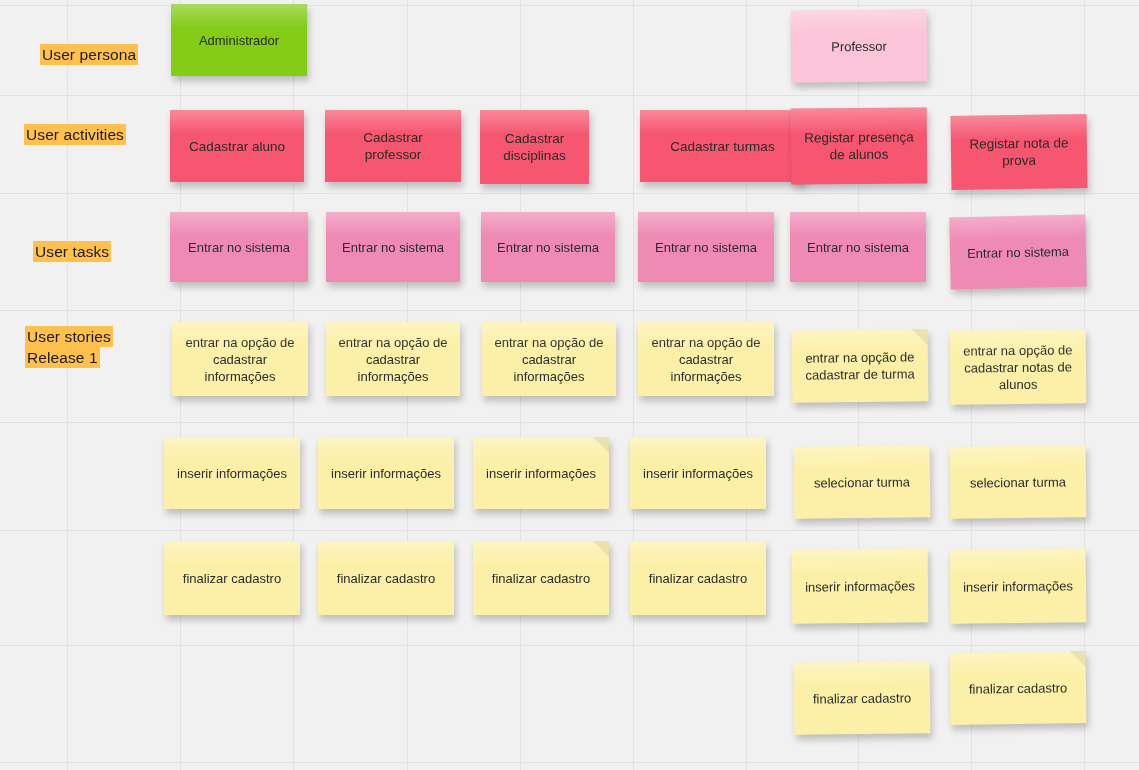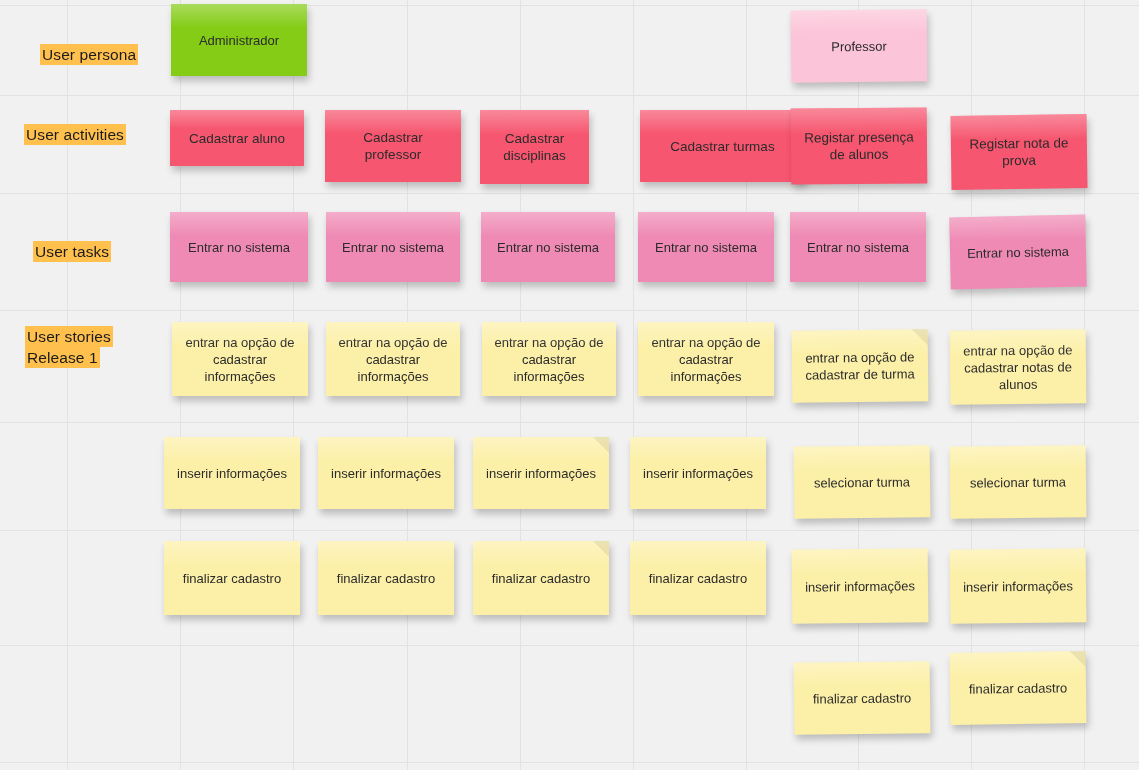--- a/index.html
+++ b/index.html
@@ -105,21 +105,21 @@
       <div class="row-label" style="left: 25px; top: 326px; background: transparent; padding: 0px;"><span>User stories</span><span>Release 1</span></div>
     </div>
 
   <div id="notes">
       <div class="note sheen persona" style="left: 171px; top: 4px; width: 136px; height: 72px; background: #84cc16;">
         <span class="txt">Administrador</span>
       </div>
       <div class="note sheen persona" style="left: 791px; top: 10px; width: 136px; height: 72px; transform: rotate(-0.6deg); background: rgb(252, 196, 216);">
         <span class="txt">Professor</span>
       </div>
-      <div class="note sheen activity" style="left: 170px; top: 110px; width: 134px; height: 56px; background: rgb(246, 86, 111);">
+      <div class="note sheen activity" style="left: 170px; top: 110px; width: 134px; height: 72px; background: rgb(246, 86, 111);">
         <span class="txt">Cadastrar aluno</span>
       </div>
       <div class="note sheen activity" style="left: 325px; top: 110px; width: 136px; height: 72px; background: rgb(246, 86, 111);">
         <span class="txt">Cadastrar professor</span>
       </div>
       <div class="note sheen activity" style="left: 480px; top: 110px; width: 109px; height: 74px; background: rgb(246, 86, 111);">
         <span class="txt">Cadastrar disciplinas</span>
       </div>
       <div class="note sheen activity" style="left: 640px; top: 110px; width: 165px; height: 72px; background: rgb(246, 86, 111);">
         <span class="txt">Cadastrar turmas</span>

